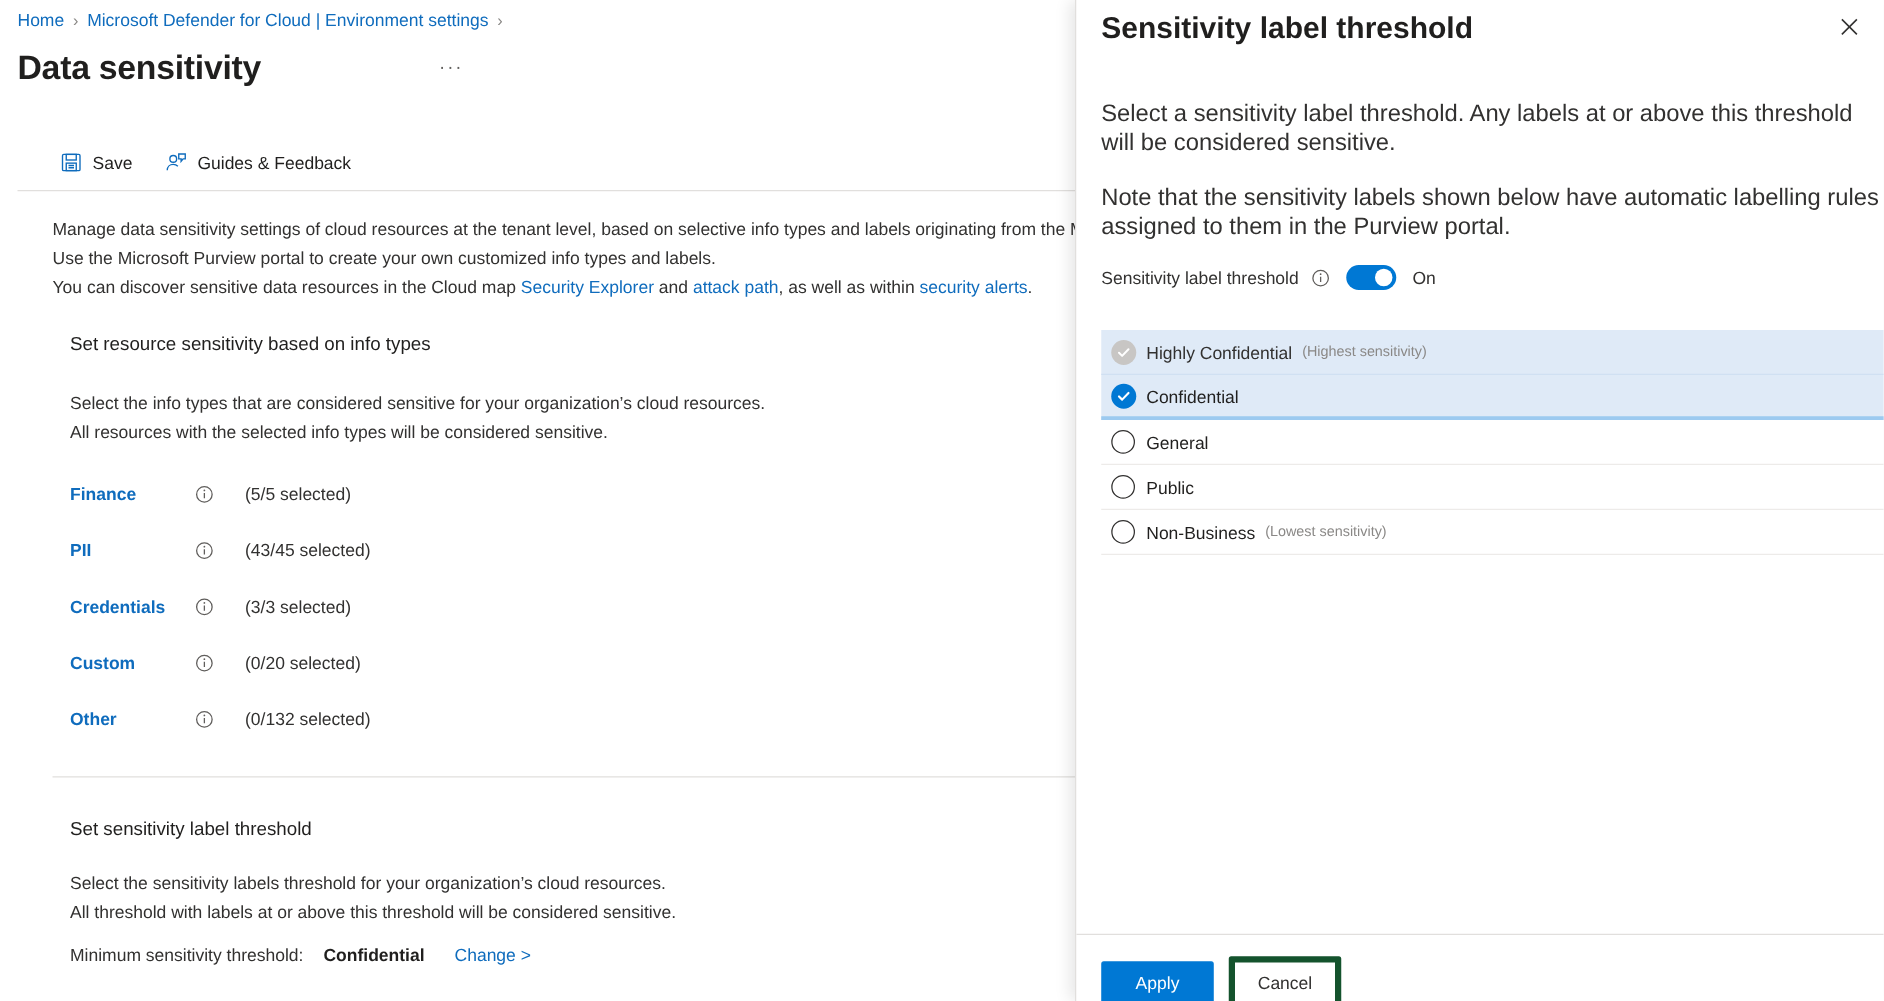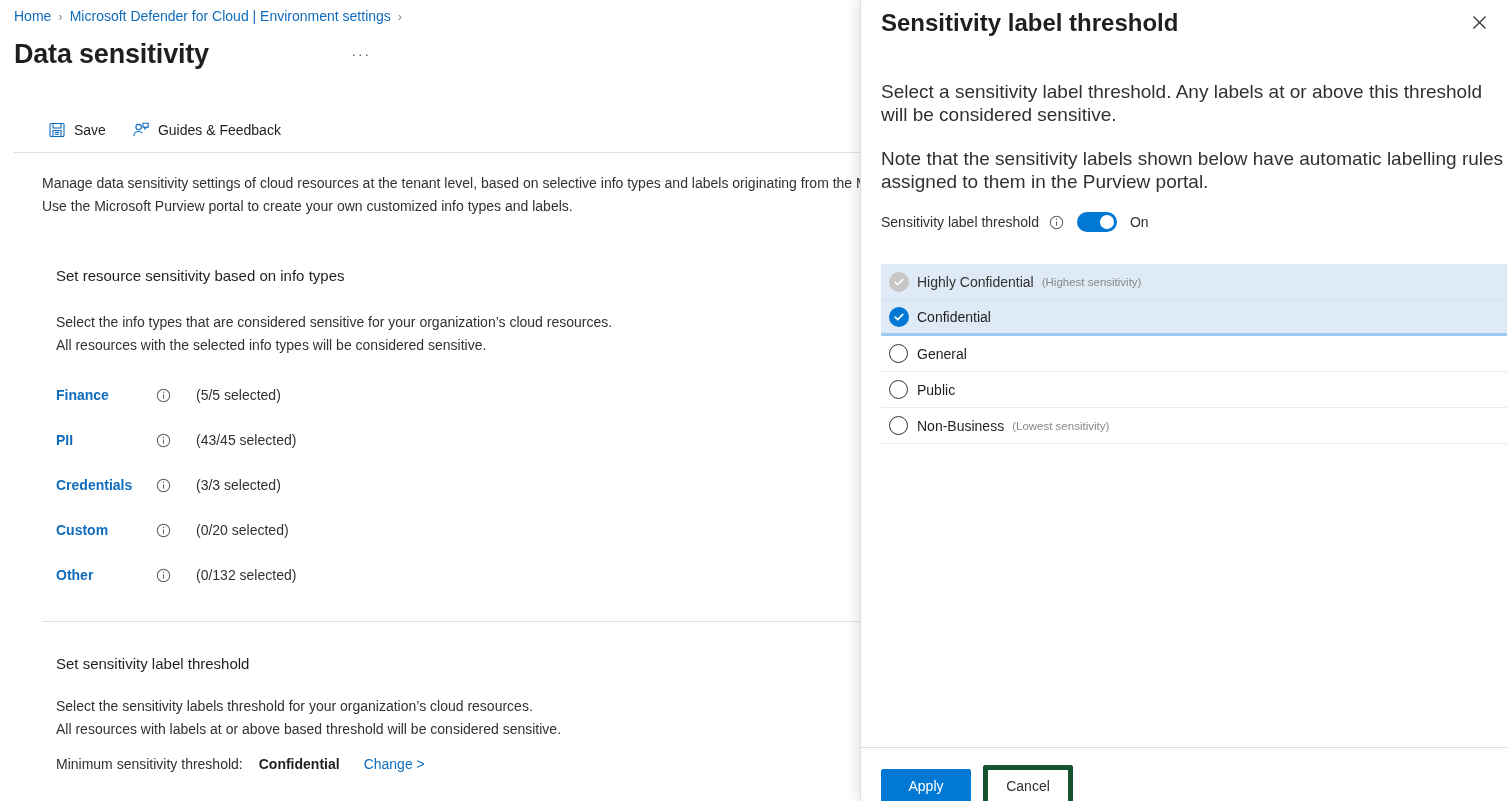--- a/index.html
+++ b/index.html
@@ -125,20 +125,21 @@
           </svg>
         </span>
         <span>Guides &amp; Feedback</span>
       </div>
     </div>
 
     <div class="hr-toolbar"></div>
 
     <div class="body-text" style="left:42px; top:172px;">Manage data sensitivity settings of cloud resources at the tenant level, based on selective info types and labels originating from the Microsoft Purview portal.</div>
     <div class="body-text" style="left:42px; top:195px;">Use the Microsoft Purview portal to create your own customized info types and labels.</div>
+    <div class="body-text" style="left:42px; top:218px;"><span>You can discover sensitive data resources in the Cloud map </span><a class="lnk">Security Explorer</a><span> and </span><a class="lnk">attack path</a><span>, as well as within </span><a class="lnk">security alerts</a><span>.</span></div>
 
     <div class="sect-head" style="left:56px; top:267px;">Set resource sensitivity based on info types</div>
     <div class="body-text" style="left:56px; top:311px;">Select the info types that are considered sensitive for your organization’s cloud resources.</div>
     <div class="body-text" style="left:56px; top:334px;">All resources with the selected info types will be considered sensitive.</div>
 
     <div class="infotype-row" style="top:383px;">
       <span class="it-name">Finance</span>
       <span class="it-info">
         <span class="info-circle"><svg viewBox="0 0 16 16" fill="none" stroke="currentColor" stroke-width="1.1">
               <circle cx="8" cy="8" r="6.6"></circle>
@@ -194,21 +195,21 @@
               <circle cx="8" cy="4.6" r="0.75" fill="currentColor" stroke="none"></circle>
             </svg></span>
       </span>
       <span class="it-count">(0/132 selected)</span>
     </div>
 
     <div class="hr-mid"></div>
 
     <div class="sect-head" style="left:56px; top:655px;">Set sensitivity label threshold</div>
     <div class="body-text" style="left:56px; top:695px;">Select the sensitivity labels threshold for your organization’s cloud resources.</div>
-    <div class="body-text" style="left:56px; top:718px;">All resources with labels at or above based threshold will be considered sensitive.</div>
+    <div class="body-text" style="left:56px; top:718px;">All threshold with labels at or above this threshold will be considered sensitive.</div>
 
     <div class="minrow">
       <span class="lbl">Minimum sensitivity threshold:</span>
       <span class="val">Confidential</span>
       <span class="chg">Change  &gt;</span>
     </div>
   </div>
 
   <div id="panel">
     <div class="p-title">Sensitivity label threshold</div>

